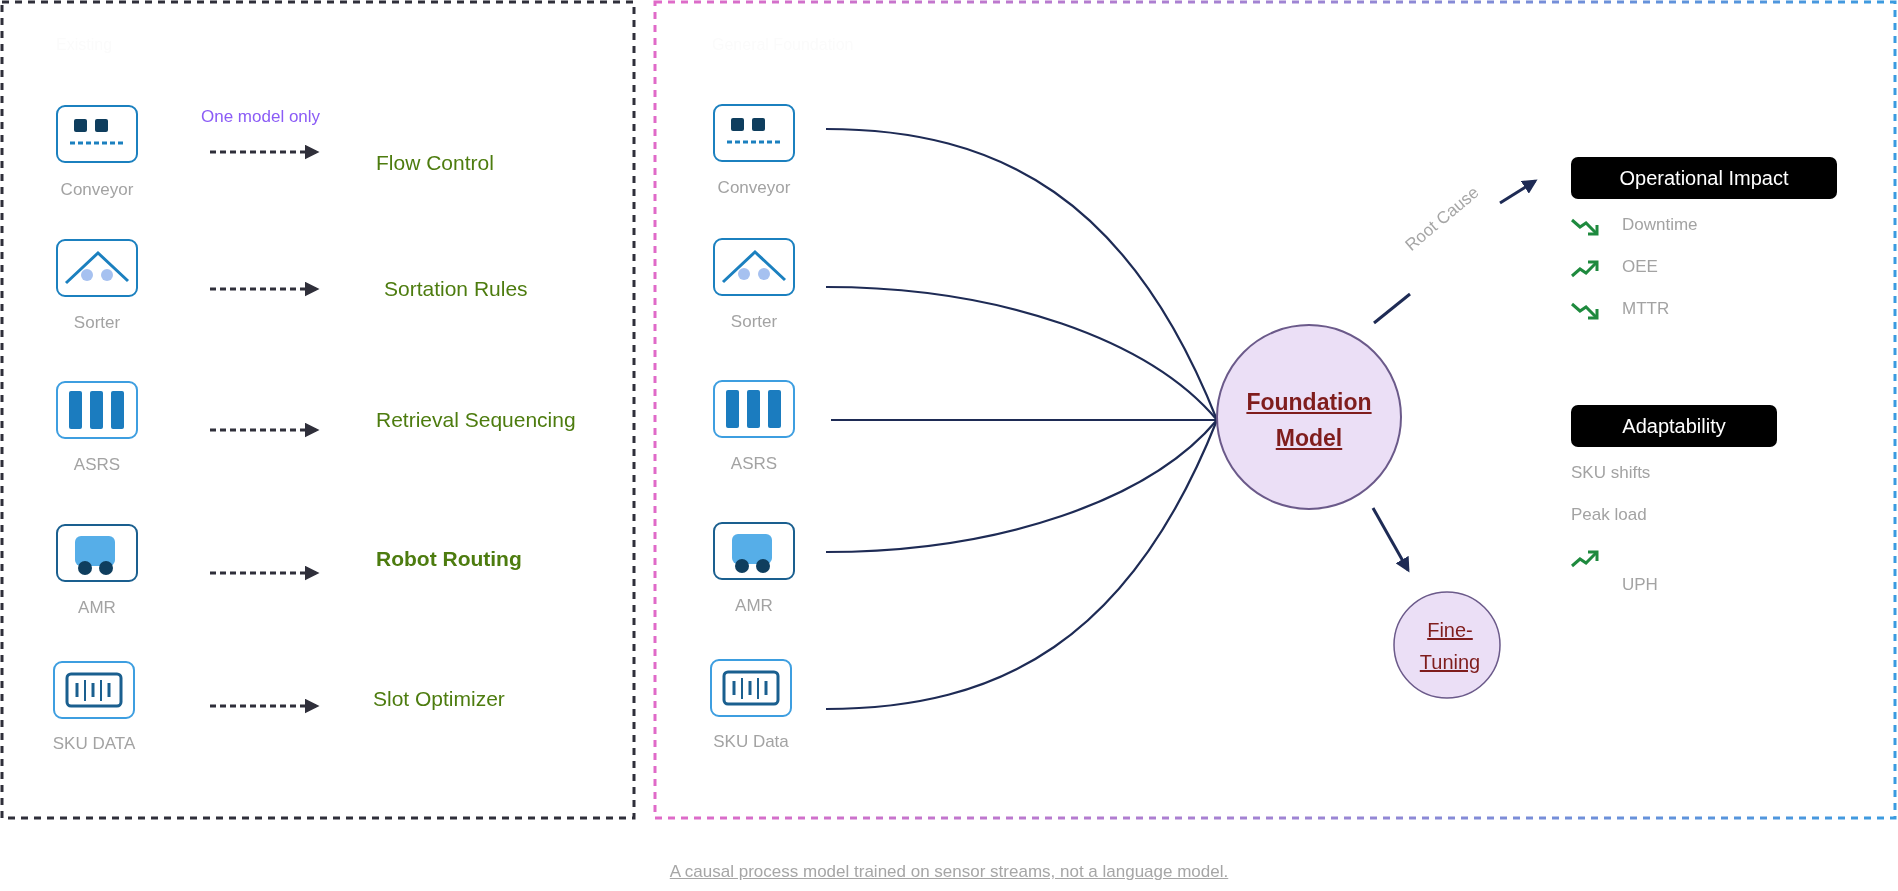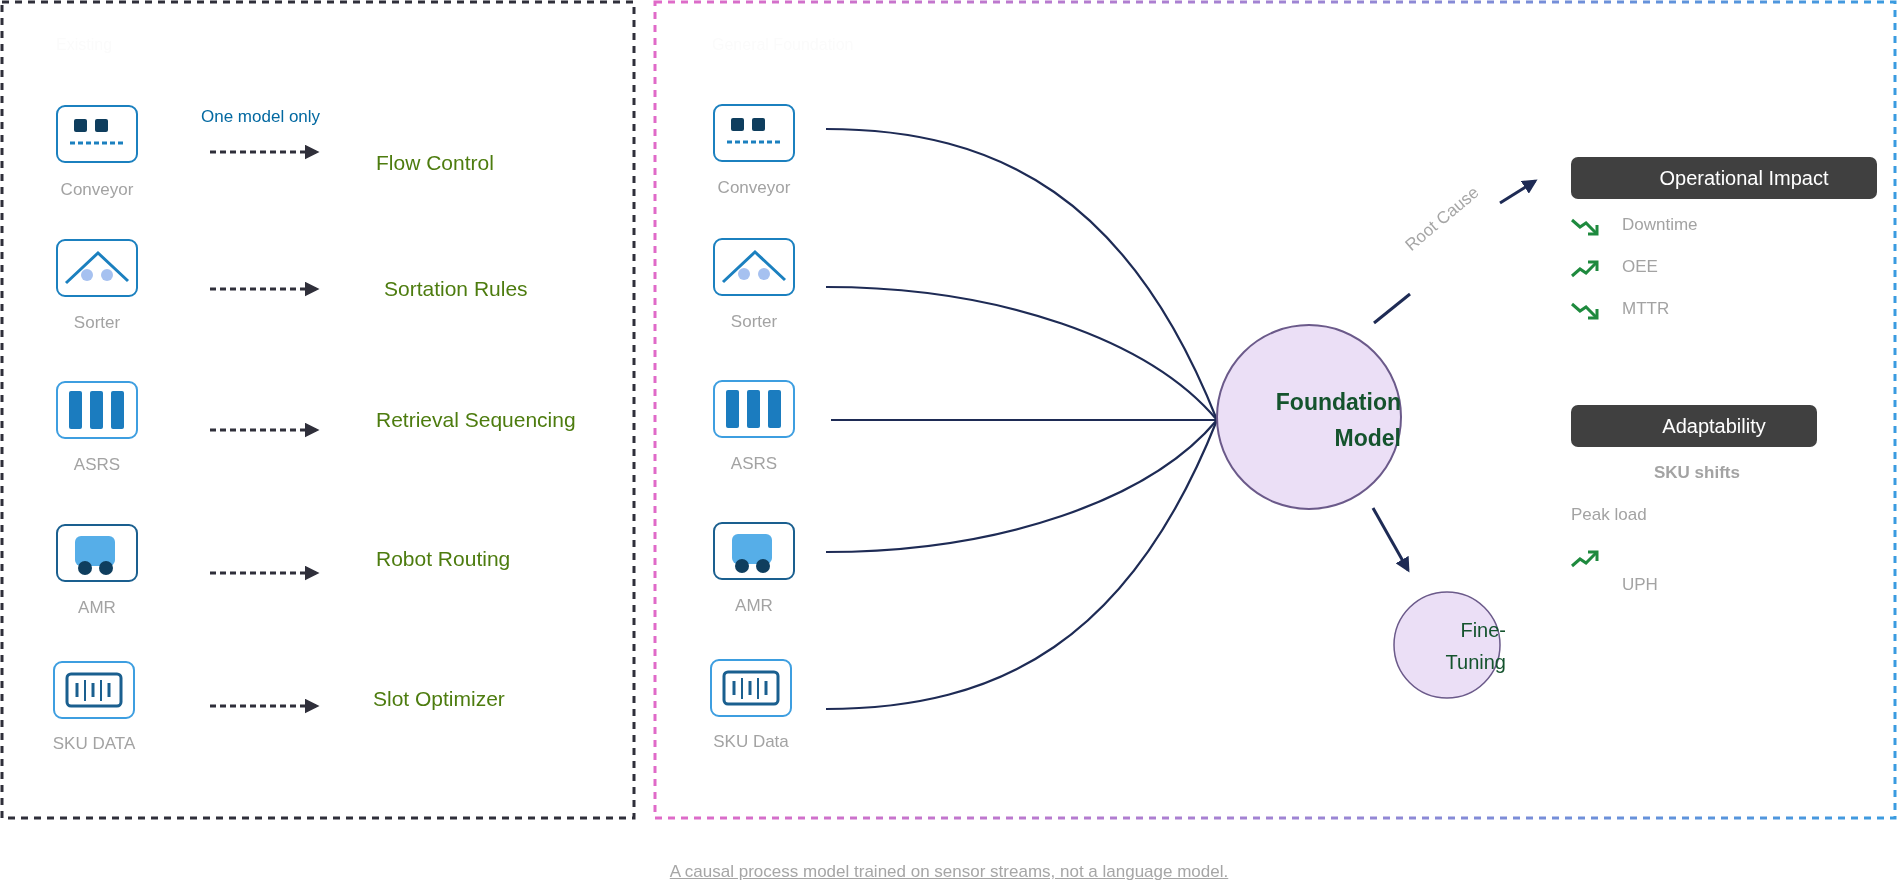--- a/index.html
+++ b/index.html
@@ -5,26 +5,26 @@
   html, body { margin:0; padding:0; background:#ffffff; }
   body { width:1898px; height:891px; position:relative; overflow:hidden;
          font-family:"Liberation Sans", sans-serif; color:#a6a6a6; }
   .abs { position:absolute; }
   #stage { position:absolute; left:0; top:0; width:1898px; height:891px; }
   .panel-title { position:absolute; font-size:16px; color:#fbfbfb; }
   .node-box { position:absolute; width:82px; height:58px; box-sizing:border-box;
               border:2px solid #1b80bf; border-radius:9px; background:#fff; }
   .node-label { position:absolute; width:140px; text-align:center; font-size:17px; color:#a3a3a3; }
   .target-label { position:absolute; font-size:21px; color:#4d7c0f; white-space:nowrap; }
-  .small-note { position:absolute; font-size:17px; color:#0369a1; white-space:nowrap; }
-  .pill { position:absolute; height:42px; border-radius:7px; background:#404040; color:#fff;
-          font-size:20px; display:flex; align-items:center; justify-content:center;padding-left:40px; }
+  .small-note { position:absolute; font-size:17px; color:#8b5cf6; white-space:nowrap; }
+  .pill { position:absolute; height:42px; border-radius:7px; background:#000000; color:#fff;
+          font-size:20px; display:flex; align-items:center; justify-content:center; }
   .metric { position:absolute; font-size:17px; color:#a3a3a3; white-space:nowrap; }
   .trend { position:absolute; width:32px; height:22px; }
-  .circle-text { position:absolute; text-align:right; color:#14532d; font-weight:bold; }
+  .circle-text { position:absolute; text-align:center; color:#7f1d1d; font-weight:bold;text-decoration:underline; }
   .footer { position:absolute; left:0; width:1898px; text-align:center; font-size:17px; color:#a6a6a6; }
 </style>
 </head>
 <body>
 
 <div id="stage">
 
   <svg class="abs" style="left:0;top:0" width="1898" height="891">
     <defs>
       <linearGradient id="rg" x1="0" y1="0" x2="1" y2="0">
@@ -104,21 +104,21 @@
   <div class="target-label" style="left:376px;top:408px;">Retrieval Sequencing</div>
 
   <div class="node-box" style="left:56px;top:524px;border-color:#1a5f8f;">
     <svg width="78" height="54">
       <rect x="17" y="10" width="40" height="30" rx="6" fill="#56aee8"></rect>
       <circle cx="27" cy="42" r="7" fill="#0f3e5e"></circle>
       <circle cx="48" cy="42" r="7" fill="#0f3e5e"></circle>
     </svg>
   </div>
   <div class="node-label" style="left:27px;top:598px;">AMR</div>
-  <div class="target-label" style="left:376px;top:547px;">Robot Routing</div>
+  <div class="target-label" style="left:376px;top:547px;font-weight:bold;">Robot Routing</div>
 
   <div class="node-box" style="left:53px;top:661px;border-color:#3d9ee0;">
     <svg width="78" height="54">
       <rect x="12" y="11" width="54" height="32" rx="4" fill="none" stroke="#1a5f8f" stroke-width="3"></rect>
       <line x1="22" y1="20" x2="22" y2="34" stroke="#1a5f8f" stroke-width="3"></line>
       <line x1="30" y1="17" x2="30" y2="38" stroke="#1a5f8f" stroke-width="2"></line>
       <line x1="38" y1="20" x2="38" y2="34" stroke="#1a5f8f" stroke-width="3"></line>
       <line x1="46" y1="17" x2="46" y2="38" stroke="#1a5f8f" stroke-width="2"></line>
       <line x1="54" y1="20" x2="54" y2="34" stroke="#1a5f8f" stroke-width="3"></line>
     </svg>
@@ -200,21 +200,21 @@
   </svg>
   <div class="metric" style="left:1622px;top:257px;">OEE</div>
 
   <svg class="trend" style="left:1570px;top:300px;" viewBox="0 0 32 22">
     <polyline points="2,4 10,11 16,7 26,17" fill="none" stroke="#1e8a3e" stroke-width="3"></polyline>
     <polyline points="18,18 27,18 27,9" fill="none" stroke="#1e8a3e" stroke-width="3"></polyline>
   </svg>
   <div class="metric" style="left:1622px;top:299px;">MTTR</div>
 
   <div class="pill" style="left:1571px;top:405px;width:206px;">Adaptability</div>
-  <div class="metric" style="left:1654px;top:463px;font-weight:bold;">SKU shifts</div>
+  <div class="metric" style="left:1571px;top:463px;">SKU shifts</div>
   <div class="metric" style="left:1571px;top:505px;">Peak load</div>
   <svg class="trend" style="left:1570px;top:548px;" viewBox="0 0 32 22">
     <polyline points="2,18 10,11 16,15 26,5" fill="none" stroke="#1e8a3e" stroke-width="3"></polyline>
     <polyline points="18,4 27,4 27,13" fill="none" stroke="#1e8a3e" stroke-width="3"></polyline>
   </svg>
   <div class="metric" style="left:1622px;top:575px;">UPH</div>
 
   <div class="footer" style="top:862px;text-decoration:underline;">A causal process model trained on sensor streams, not a language model.</div>
 </div>
 

